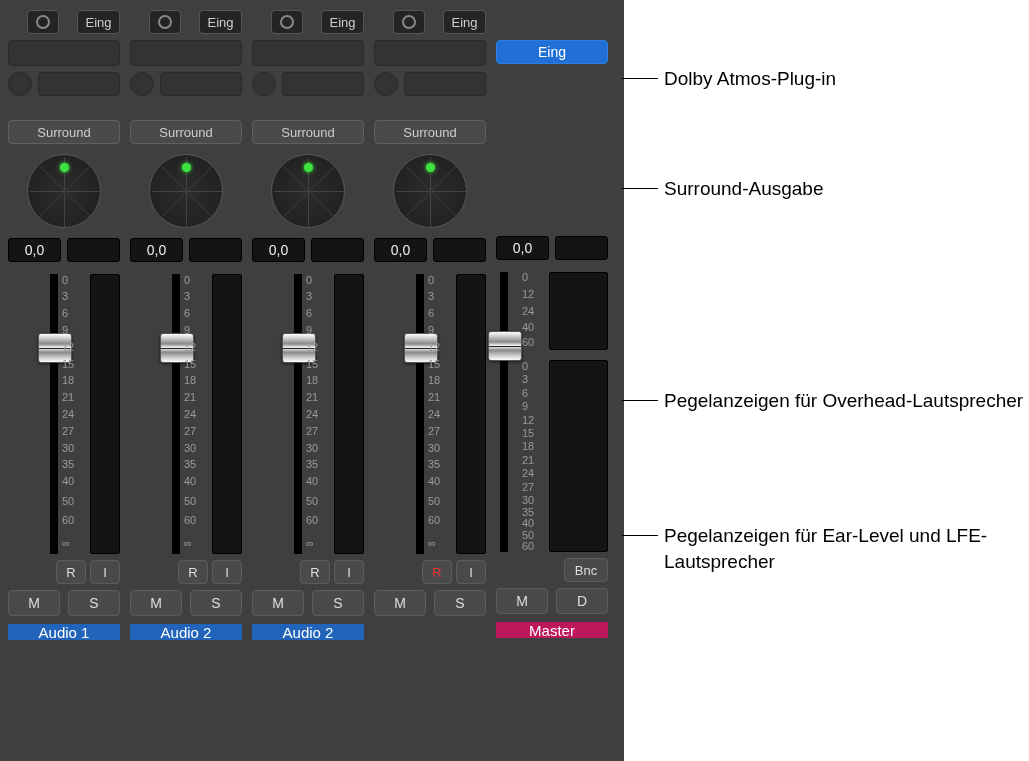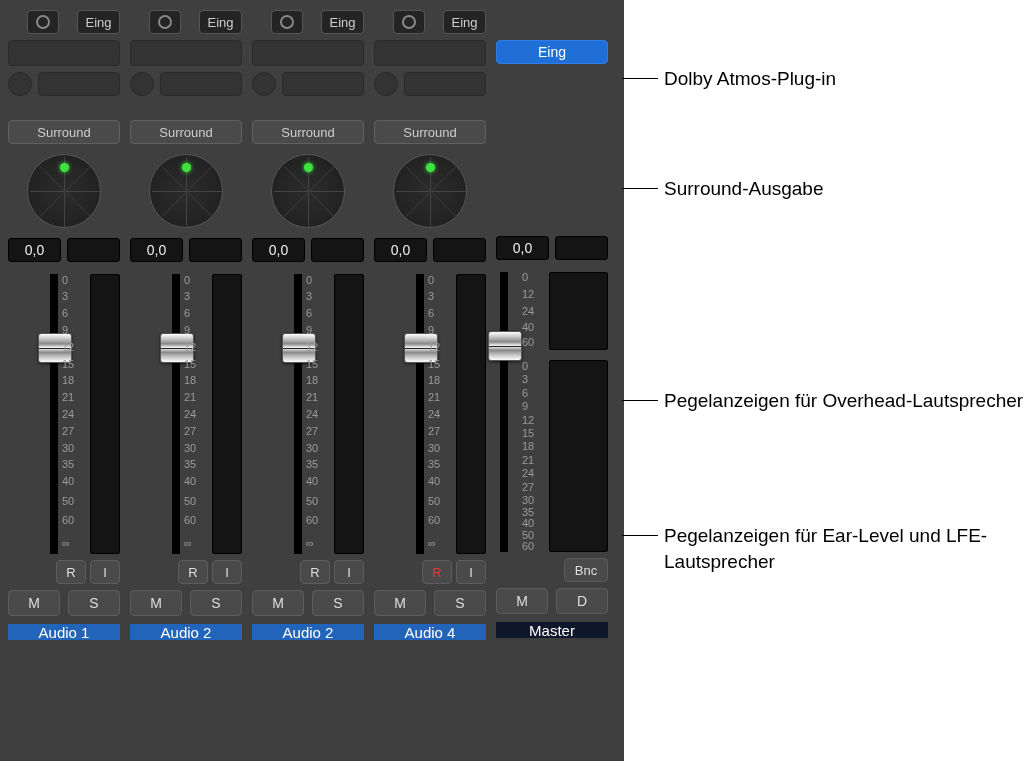--- a/index.html
+++ b/index.html
@@ -121,21 +121,21 @@
   .ms-row { display:flex; gap:8px; width:100%; }
   .ms-btn {
     flex:1; height:26px; background:#4a4a4a; border:1px solid #5c5c5c; border-radius:4px;
     color:#ddd; font-size:14px; display:flex; align-items:center; justify-content:center;
   }
   .name-plate {
     width:112px; height:16px; color:#fff; font-size:15px;
     display:flex; align-items:center; justify-content:center; margin-top:2px;
   }
   .name-plate.audio { background:#2264b9; }
-  .name-plate.master { background:#0f172a; }
+  .name-plate.master { background:#be185d; }
   .callouts {
     flex:1; position:relative; color:#000; font-size:19px; line-height:1.35;border-radius:12px;
   }
   .callout { position:absolute; left:40px; }
   .callout .line {
     position:absolute; height:1px; background:#000;
   }
   .spacer-gap { height: 12px; }
   .master-level-only { display:flex; gap:6px; width:100%; }
   .db-scale-2 { width:24px; position:relative; font-size:11px; color:#9a9a9a; }
@@ -373,21 +373,20 @@
         <div class="meter"></div>
       </div>
       <div class="ri-row">
         <div class="sq-btn hot">R</div>
         <div class="sq-btn">I</div>
       </div>
       <div class="ms-row">
         <div class="ms-btn">M</div>
         <div class="ms-btn">S</div>
       </div>
-      <div class="name-plate audio">Audio 4</div>
     </div>
 
     <div class="strip master">
       <div class="row" style="height:24px;"></div>
       <div class="atmos-btn">Eing</div>
       <div class="slot-row" style="visibility:hidden;">
         <div class="circle-slot"></div>
           <div class="slot-wide"></div>
       </div>
       <div class="spacer-gap"></div>

